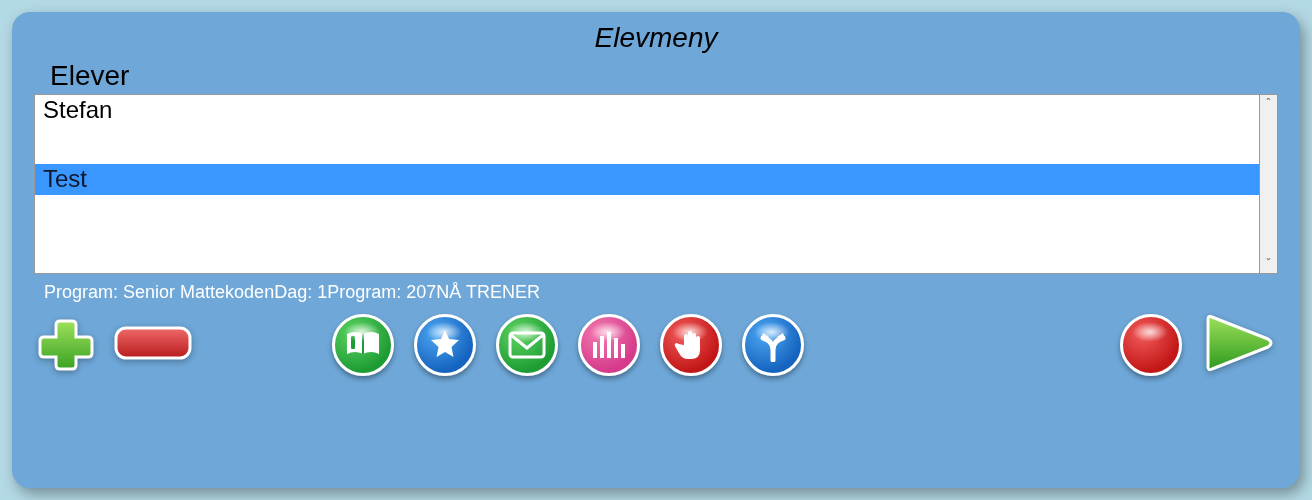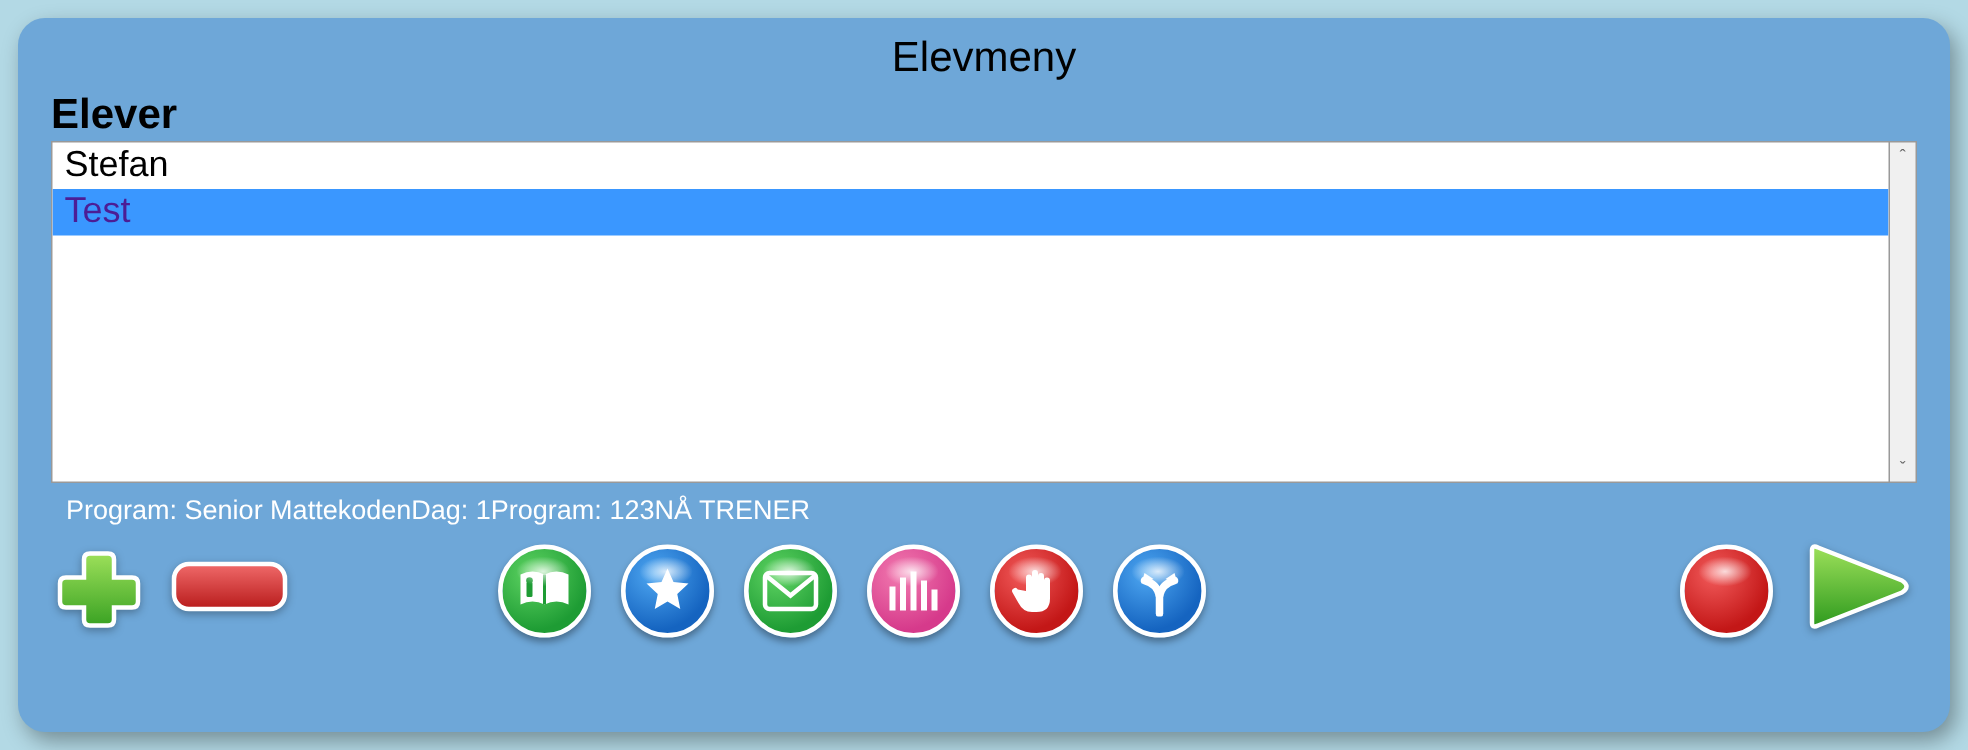--- a/index.html
+++ b/index.html
@@ -19,48 +19,50 @@
       width: 100%;
       height: 100%;
       position: relative;
     }
     .title {
       text-align: center;
       font-size: 28px;
       color: #000;
       font-weight: 400;
       margin-bottom: 6px;
+      font-style: italic;
     }
     .subtitle {
       font-size: 28px;
       color: #000;
-      font-weight: 700;
+      font-weight: 400;
       margin-bottom: 2px;
-      margin-left: 0;
+      margin-left: 16px;
     }
     .list-wrap {
       position: relative;
       display: flex;
     }
     .list {
       flex: 1;
       background: #fff;
-      height: 228px;
+      height: 180px;
       overflow: hidden;
       border: 1px solid #999;
     }
     .list-row {
       font-size: 24px;
       padding: 1px 8px;
       line-height: 1.2;
       color: #000;
     }
     .list-row.selected {
       background: #3a97ff;
-      color: #4c1d95;
+      color: #0f172a;
+      margin-top: 38px;
     }
     .scroll-col {
       width: 18px;
       background: #f0f0f0;
       display: flex;
       flex-direction: column;
       justify-content: space-between;
       align-items: center;
       font-size: 12px;
       color: #666;
@@ -140,21 +142,21 @@
     <span>
       <span>Program:</span>
       <span>Senior Mattekoden</span>
     </span>
     <span>
       <span>Dag:</span>
       <span>1</span>
     </span>
     <span>
       <span>Program:</span>
-      <span>123</span>
+      <span>207</span>
     </span>
     <span>NÅ TRENER</span>
   </div>
 
   <div class="toolbar">
 
     <span class="rect-btn">
       <svg width="56" height="56" viewBox="0 0 56 56">
         <defs>
           <linearGradient id="gplus" x1="0" x2="0" y1="0" y2="1">

